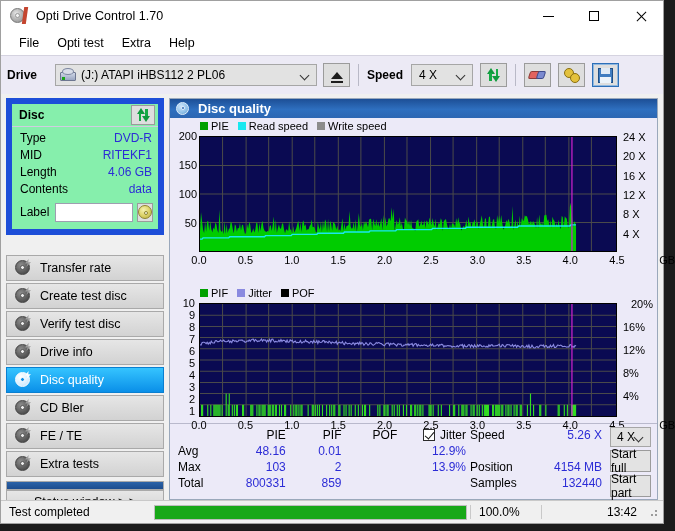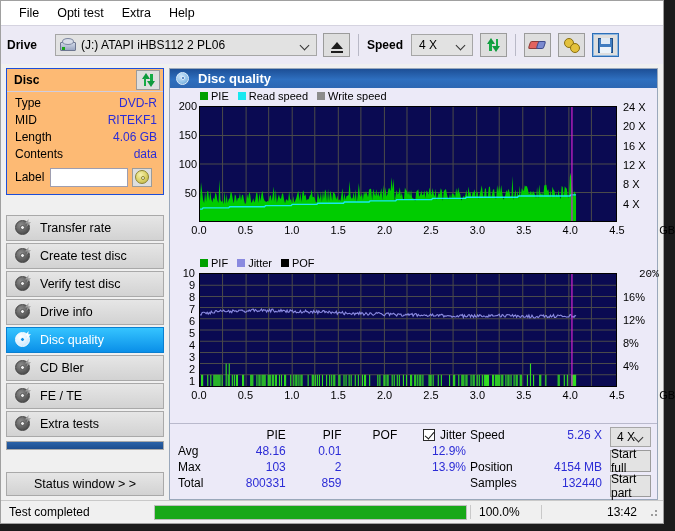--- a/index.html
+++ b/index.html
@@ -77,21 +77,21 @@
   .gear-gl .g2{left:6px;top:5px;width:10px;height:10px;}
   .save-gl{width:15px;height:15px;position:relative;}
   .save-gl .body{position:absolute;left:0;top:0;width:15px;height:15px;background:#3f7cc0;border:1px solid #1f4f86;box-sizing:border-box;}
   .save-gl .shut{position:absolute;left:3px;top:0;width:9px;height:6px;background:#dfeaf6;}
   .save-gl .lbl{position:absolute;left:2px;bottom:0;width:11px;height:6px;background:#ecf3fa;}
   .btn-save{border:1px solid #2d6fb8;box-shadow:0 0 0 1px #8fb8e0 inset;}
 
   
   .body{flex:1 1 auto;display:flex;padding:4px 5px 0 5px;min-height:0;}
   .sidebar{width:158px;flex:0 0 auto;display:flex;flex-direction:column;}
-  .disc-panel{border:1px solid #1d4ed8;background:#fdba74;box-sizing:border-box;}
+  .disc-panel{border:6px solid #1d4ed8;background:#86efac;box-sizing:border-box;}
   .disc-head{height:22px;display:flex;align-items:center;padding:0 3px 0 7px;border-bottom:1px solid #cfcde0;}
   .disc-head .t{font-weight:bold;font-size:12px;}
   .disc-head .btn-tool{margin-left:auto;height:20px;width:24px;}
   .disc-rows{padding:4px 6px 5px 8px;}
   .drow{display:flex;align-items:flex-start;height:17px;font-size:12px;}
   .drow .k{color:#000;}
   .drow .v{margin-left:auto;color:#2c2cd6;}
   .label-row{display:flex;align-items:center;height:24px;margin-top:1px;}
   .label-row .k{font-size:12px;}
   .lbl-input{margin-left:6px;width:78px;height:19px;background:#fff;border:1px solid #9e9eb0;box-sizing:border-box;}
@@ -180,20 +180,38 @@
   .sb-pct{width:62px;text-align:left;padding-left:8px;font-size:12px;border-left:1px solid #c9c9c9;margin-left:3px;}
   .sb-time{width:95px;text-align:right;padding-right:10px;font-size:12px;border-left:1px solid #c9c9c9;}
   .grip{width:12px;height:12px;margin-right:4px;position:relative;}
   .grip i{position:absolute;width:2px;height:2px;background:#9a9a9a;}
 </style>
 </head>
 <body>
 
 <div class="win">
 
+  <div class="titlebar">
+    <div class="tb-icon">
+      <div class="disc"></div>
+        <div class="hole"></div>
+        <div class="bar"></div>
+    </div>
+    <div class="tb-title">Opti Drive Control 1.70</div>
+    <div class="tb-spacer"></div>
+    <div class="tb-btn">
+        <div class="gl-min"></div>
+      </div>
+    <div class="tb-btn">
+        <div class="gl-max"></div>
+      </div>
+    <div class="tb-btn close">
+        <div class="gl-close"></div>
+      </div>
+  </div>
 
   <div class="menubar">
     <div class="menu-item">File</div>
     <div class="menu-item">Opti test</div>
     <div class="menu-item">Extra</div>
     <div class="menu-item">Help</div>
   </div>
 
   <div class="drivebar">
     <span class="lbl-bold">Drive</span>
@@ -663,21 +681,21 @@
                     <rect x="364" y="102.6" width="1.1" height="11.4" fill="#33dd22"></rect>
                     <rect x="365" y="102.6" width="1.1" height="11.4" fill="#33dd22"></rect>
                     <rect x="366" y="102.6" width="1.1" height="11.4" fill="#33dd22"></rect>
                   </g>
                 <polyline id="jitter-line" fill="none" stroke="#8a8ae0" stroke-width="1.1" points="0,41.5 1,41.9 2,39.4 3,39.0 4,39.0 5,39.3 6,40.3 7,39.0 8,40.9 9,39.2 10,40.5 11,37.8 12,39.4 13,39.7 14,39.6 15,37.4 16,37.3 17,38.3 18,38.3 19,38.0 20,36.7 21,37.9 22,37.8 23,36.8 24,37.9 25,38.5 26,38.5 27,37.9 28,37.0 29,39.1 30,37.8 31,39.3 32,36.6 33,37.2 34,38.0 35,37.3 36,38.6 37,38.2 38,36.7 39,36.9 40,36.8 41,36.5 42,37.7 43,37.8 44,39.1 45,38.7 46,37.5 47,37.9 48,36.6 49,38.0 50,36.5 51,35.9 52,35.8 53,38.0 54,36.2 55,37.0 56,38.2 57,37.8 58,37.8 59,37.0 60,35.6 61,37.8 62,36.4 63,36.8 64,36.7 65,38.7 66,36.8 67,38.2 68,36.0 69,38.6 70,35.9 71,35.8 72,37.7 73,38.9 74,37.8 75,38.6 76,38.5 77,36.8 78,38.3 79,36.2 80,38.2 81,37.0 82,36.9 83,37.5 84,39.0 85,36.7 86,39.1 87,38.8 88,36.5 89,37.7 90,36.8 91,39.3 92,38.4 93,37.7 94,39.5 95,39.0 96,39.4 97,39.0 98,37.2 99,39.5 100,39.4 101,38.3 102,38.8 103,36.8 104,38.3 105,38.2 106,39.4 107,39.8 108,38.0 109,38.2 110,39.7 111,37.1 112,38.9 113,39.1 114,37.3 115,40.1 116,37.6 117,39.0 118,39.2 119,38.8 120,37.3 121,37.3 122,39.3 123,38.2 124,38.8 125,39.6 126,37.7 127,38.7 128,40.3 129,38.7 130,39.1 131,39.6 132,39.5 133,37.9 134,40.9 135,39.3 136,38.9 137,39.6 138,39.7 139,38.3 140,40.6 141,41.3 142,38.9 143,39.9 144,40.7 145,40.2 146,40.1 147,40.6 148,41.3 149,39.8 150,39.6 151,41.5 152,39.8 153,40.3 154,39.4 155,41.2 156,38.8 157,40.9 158,39.2 159,40.0 160,41.9 161,40.7 162,39.4 163,40.5 164,42.0 165,41.2 166,39.5 167,40.0 168,41.2 169,42.1 170,41.4 171,40.7 172,39.2 173,40.0 174,39.3 175,39.4 176,40.2 177,40.3 178,41.3 179,41.9 180,42.5 181,40.9 182,40.0 183,39.7 184,39.8 185,42.1 186,40.1 187,40.8 188,40.6 189,39.9 190,41.0 191,41.7 192,42.8 193,40.7 194,40.6 195,41.1 196,40.7 197,42.7 198,43.0 199,41.8 200,41.9 201,41.0 202,41.7 203,40.4 204,42.1 205,40.8 206,41.2 207,40.2 208,42.9 209,41.2 210,40.3 211,40.5 212,42.9 213,41.1 214,42.3 215,42.7 216,41.9 217,42.5 218,42.0 219,41.6 220,42.2 221,41.9 222,43.1 223,42.8 224,42.3 225,40.8 226,42.2 227,40.8 228,42.9 229,42.7 230,42.7 231,41.6 232,41.3 233,42.9 234,41.4 235,41.7 236,41.0 237,41.7 238,43.8 239,42.4 240,43.2 241,42.6 242,42.3 243,42.6 244,42.5 245,42.8 246,44.0 247,43.0 248,43.3 249,43.8 250,43.5 251,42.3 252,43.7 253,42.6 254,41.6 255,42.1 256,41.2 257,44.3 258,41.7 259,43.3 260,43.7 261,43.0 262,41.4 263,41.4 264,43.9 265,41.7 266,42.7 267,44.2 268,41.6 269,43.6 270,43.8 271,41.6 272,43.2 273,41.4 274,41.9 275,43.2 276,43.5 277,42.6 278,43.1 279,43.9 280,43.0 281,43.9 282,41.6 283,43.0 284,41.8 285,41.4 286,42.9 287,42.8 288,42.7 289,42.3 290,42.5 291,41.8 292,40.9 293,43.7 294,43.6 295,41.3 296,41.8 297,43.6 298,43.7 299,41.7 300,41.3 301,41.4 302,41.5 303,42.7 304,42.8 305,41.4 306,43.5 307,42.2 308,41.7 309,44.0 310,42.2 311,42.8 312,43.7 313,44.1 314,42.4 315,42.3 316,44.0 317,44.0 318,43.5 319,42.1 320,44.2 321,41.8 322,44.8 323,44.2 324,41.9 325,43.6 326,44.7 327,44.8 328,43.6 329,43.1 330,44.5 331,43.4 332,41.9 333,41.7 334,42.6 335,41.7 336,43.9 337,42.4 338,42.3 339,44.2 340,43.7 341,44.1 342,42.0 343,43.8 344,43.0 345,41.3 346,44.3 347,44.3 348,43.4 349,41.8 350,42.0 351,42.4 352,41.8 353,42.5 354,43.4 355,43.3 356,43.1 357,43.4 358,43.9 359,43.5 360,43.7 361,41.5 362,41.3 363,44.0 364,43.1 365,44.2 366,42.3 367,42.8"></polyline>
                 <line x1="363" y1="0" x2="363" y2="114" stroke="#cc22cc" stroke-width="1.2"></line>
               </svg>
             </div>
 
             <div style="position:absolute;right:0;top:0;width:38px;height:165px;">
-              <div class="ytickR" style="top:19px;left:20px;font-family:Liberation Mono, monospace;">20%</div>
+              <div class="ytickR" style="top:19px;left:12px;">20%</div>
               <div class="ytickR" style="top:42px;left:4px;">16%</div>
               <div class="ytickR" style="top:65px;left:4px;">12%</div>
               <div class="ytickR" style="top:88px;left:4px;">8%</div>
               <div class="ytickR" style="top:111px;left:4px;">4%</div>
             </div>
 
             <div style="position:absolute;left:29px;right:40px;top:134px;height:18px;">
               <div class="xtick" style="left:0%;">0.0</div>
               <div class="xtick" style="left:11.1%;">0.5</div>
               <div class="xtick" style="left:22.2%;">1.0</div>

